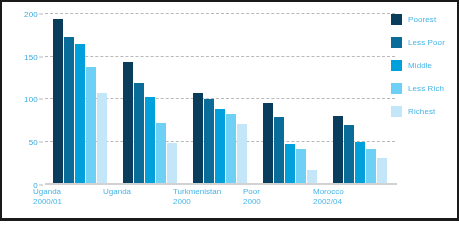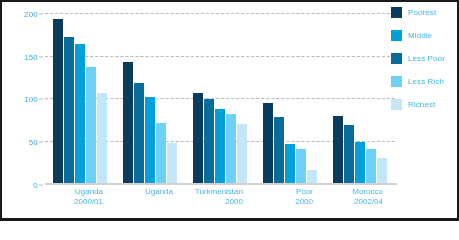--- a/index.html
+++ b/index.html
@@ -76,30 +76,30 @@
   }
   
   #xlabels{
     position:absolute;
     left:31px; top:185px;
     width:350px;
     display:flex;
   }
   .xlabel{
     flex:1 1 0;
-    text-align:right;
+    text-align:left;
     font-size:8px;
     line-height:9.5px;
     color:#47b6e8;
   }
   .xlabel .ln2{display:block;}
   
   #legend{
     position:absolute;
-    left:389px; top:3px;
+    left:389px; top:10px;
     width:66px;
   }
   .legend-row{
     display:flex;
     align-items:center;
     height:14px;
     margin-bottom:9px;
   }
   .swatch{
     width:11px;height:11px;
@@ -187,28 +187,28 @@
       <div class="xlabel"><span>Poor</span><span class="ln2">2000</span></div>
       <div class="xlabel"><span>Morocco</span><span class="ln2">2002/04</span></div>
     </div>
 
   <div id="legend">
       <div class="legend-row">
         <span class="swatch" style="background: rgb(10, 61, 92);"></span>
         <span class="legend-label">Poorest</span>
       </div>
       <div class="legend-row">
+        <span class="swatch" style="background: rgb(10, 108, 153);"></span>
+        <span class="legend-label">Less Poor</span>
+      </div>
+      <div class="legend-row">
         <span class="swatch" style="background: rgb(0, 160, 221);"></span>
         <span class="legend-label">Middle</span>
       </div>
       <div class="legend-row">
-        <span class="swatch" style="background: rgb(10, 108, 153);"></span>
-        <span class="legend-label">Less Poor</span>
-      </div>
-      <div class="legend-row">
         <span class="swatch" style="background: rgb(111, 208, 245);"></span>
         <span class="legend-label">Less Rich</span>
       </div>
       <div class="legend-row">
         <span class="swatch" style="background: rgb(195, 231, 248);"></span>
         <span class="legend-label">Richest</span>
       </div>
     </div>
 
 </div>

